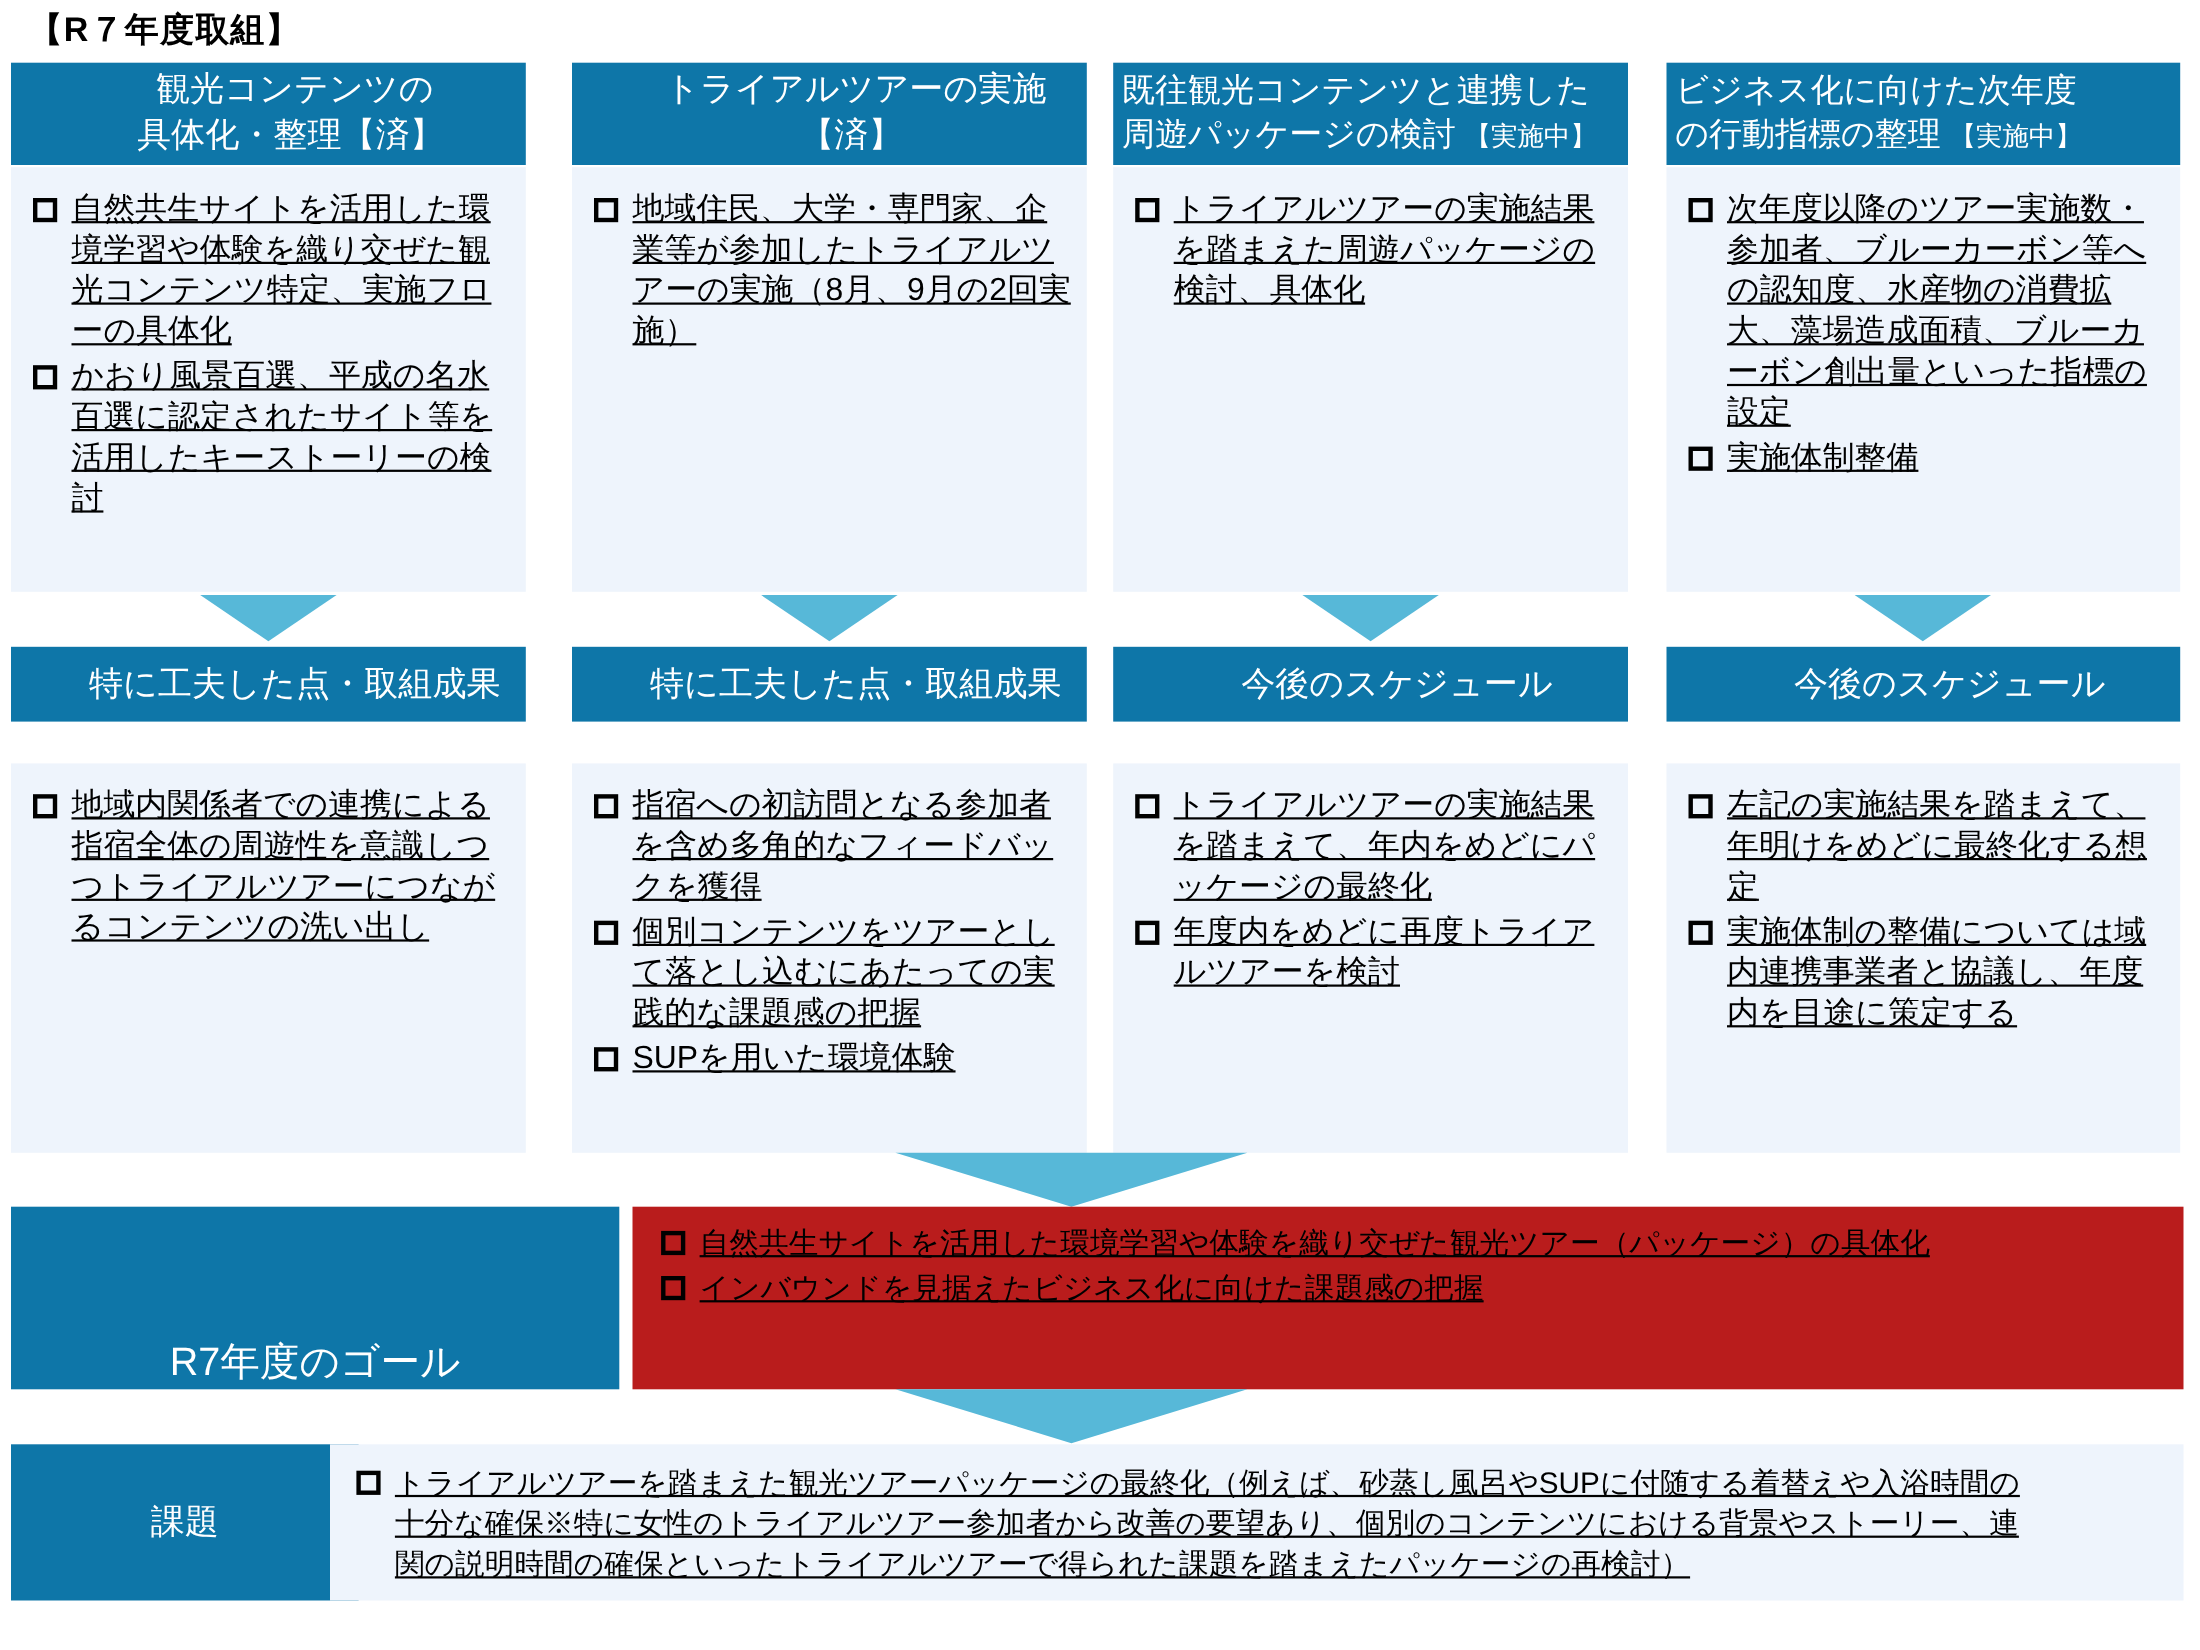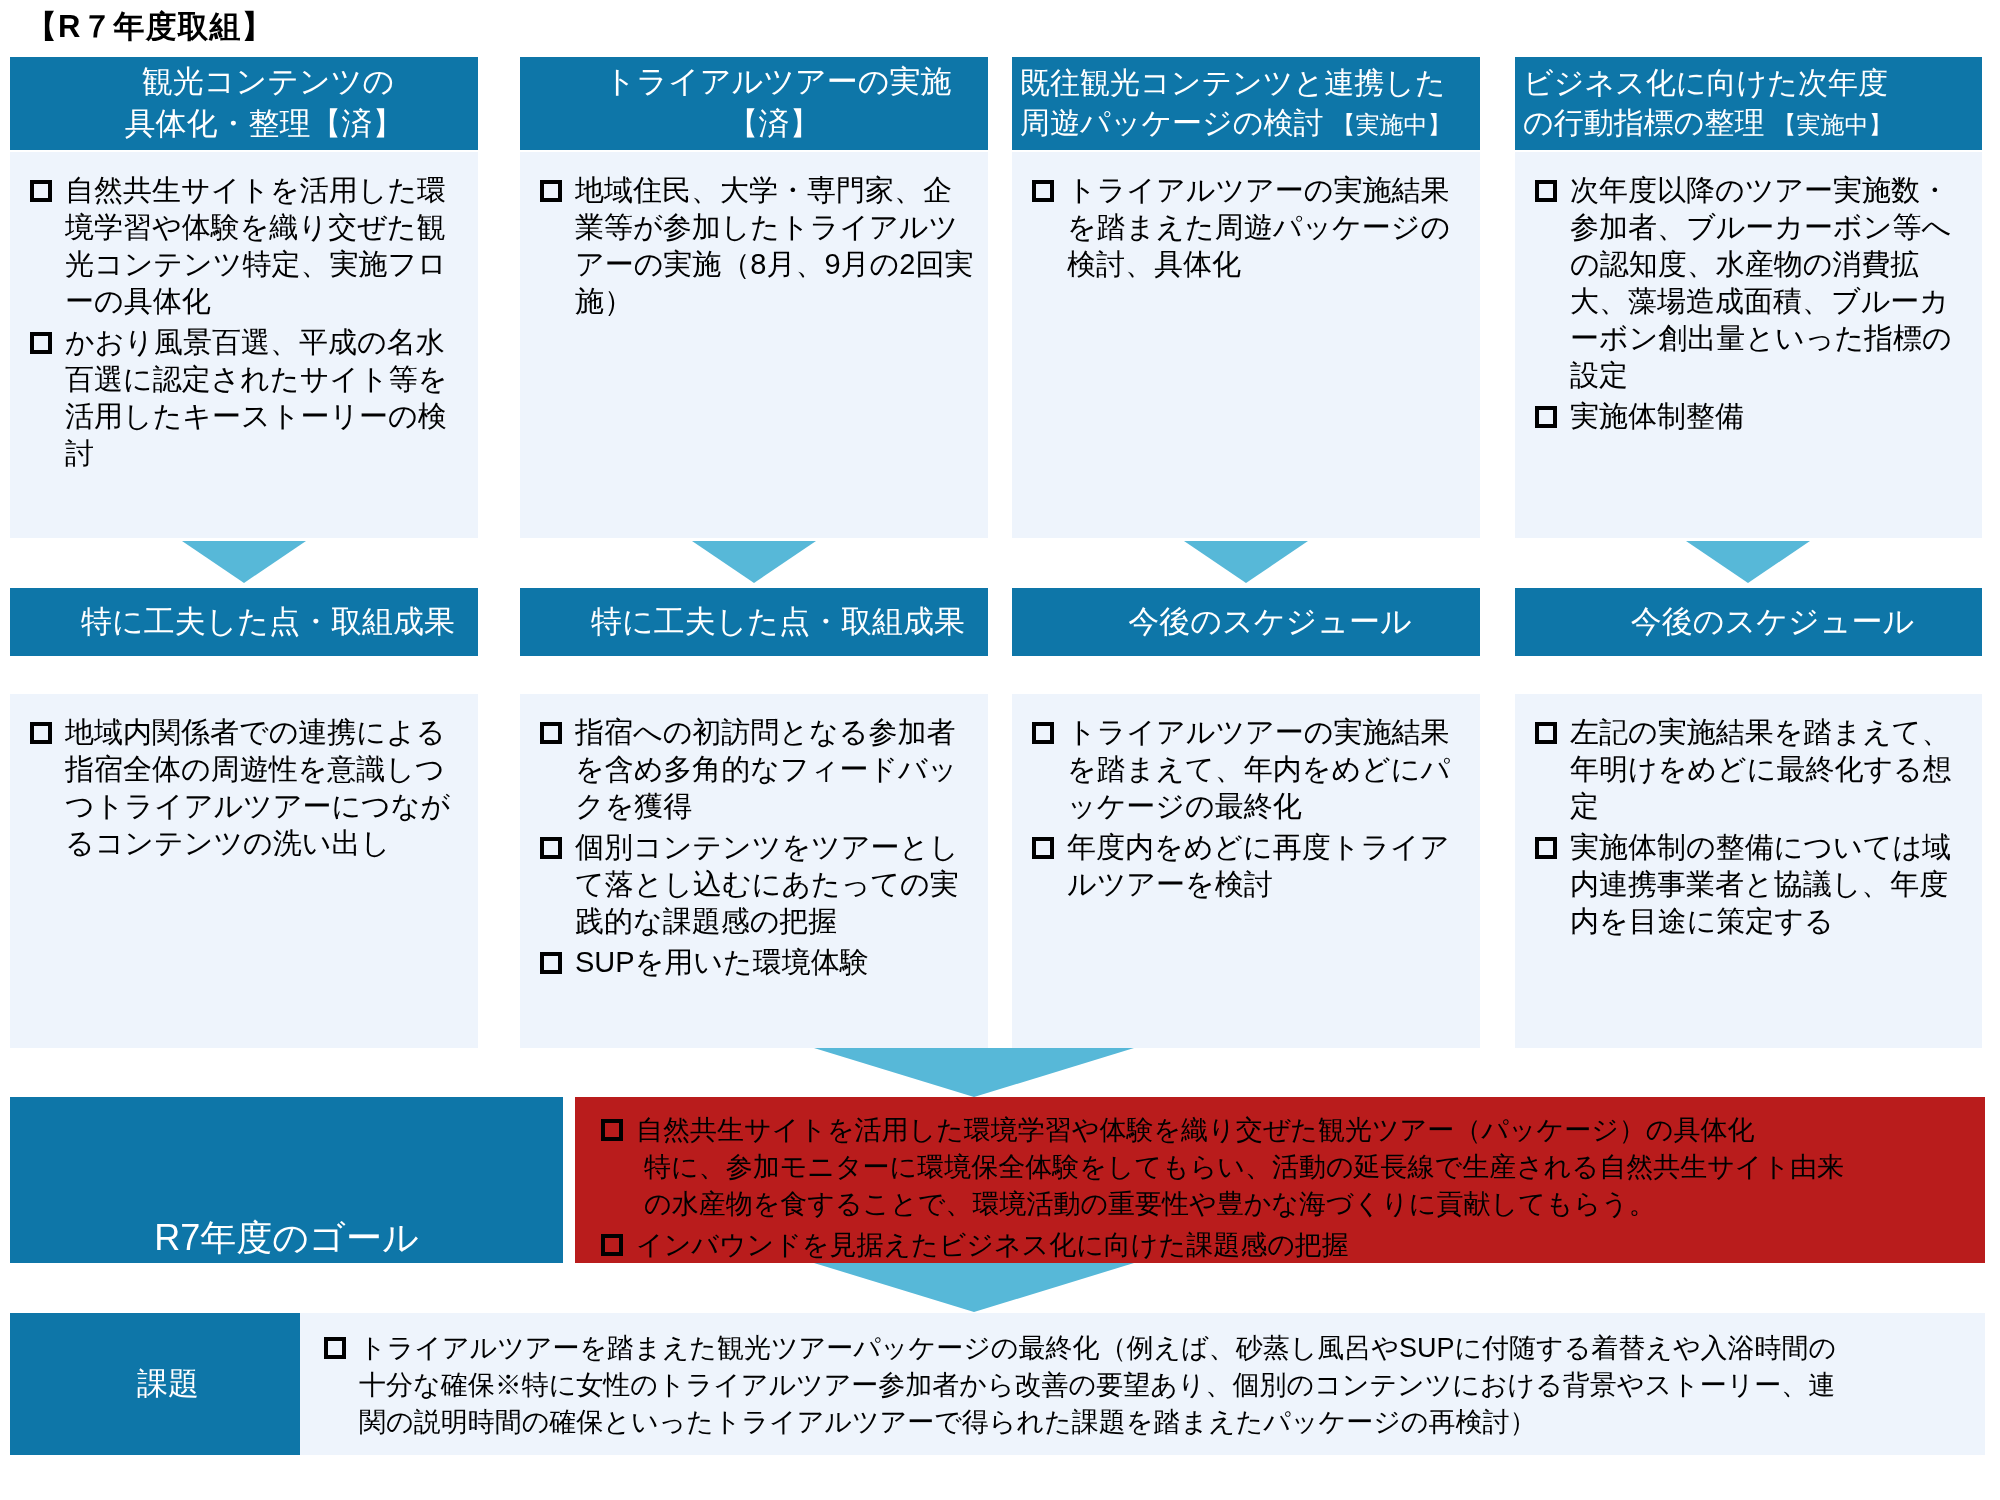--- a/index.html
+++ b/index.html
@@ -28,21 +28,21 @@
     font-size:31px;line-height:42px;text-align:center;box-sizing:border-box;padding-left:48px;
   }
   .head .htext{white-space:pre-line;}
   .head .status{font-size:24px;margin-left:8px;}
   .head.left{align-items:flex-start;text-align:left;padding-left:8px;padding-right:6px;font-size:30px;line-height:40px;}
 
   .panel{
     background:#EEF4FC;box-sizing:border-box;
     padding:20px 14px 0 18px;font-size:29px;line-height:37px;
   }
-  .item{display:flex;margin-bottom:4px;}
+  .item{display:flex;margin-bottom:4px;text-decoration:underline;}
   .sq{
     flex:0 0 auto;width:14px;height:14px;border:4px solid #000;
     margin:8px 13px 0 2px;background:transparent;
   }
   .itx{flex:1;}
   .pre{white-space:pre-line;}
 
   .small-arrow{
     top:541px;width:0;height:0;
     border-left:62px solid transparent;border-right:62px solid transparent;
@@ -194,22 +194,20 @@
 <div class="abs big-arrow ba1"></div>
 
 <div class="abs goal-dark">
   <span>R7年度のゴール</span>
 </div>
 <div class="abs goal-light">
   <div class="item">
     <span class="sq"></span>
     <div class="itx">
       <span>自然共生サイトを活用した環境学習や体験を織り交ぜた観光ツアー（パッケージ）の具体化</span>
-      <div class="sub pre">特に、参加モニターに環境保全体験をしてもらい、活動の延長線で生産される自然共生サイト由来
-の水産物を食することで、環境活動の重要性や豊かな海づくりに貢献してもらう。</div>
     </div>
   </div>
   <div class="item">
     <span class="sq"></span>
     <div class="itx">インバウンドを見据えたビジネス化に向けた課題感の把握</div>
   </div>
 </div>
 
 <div class="abs big-arrow ba2"></div>
 

